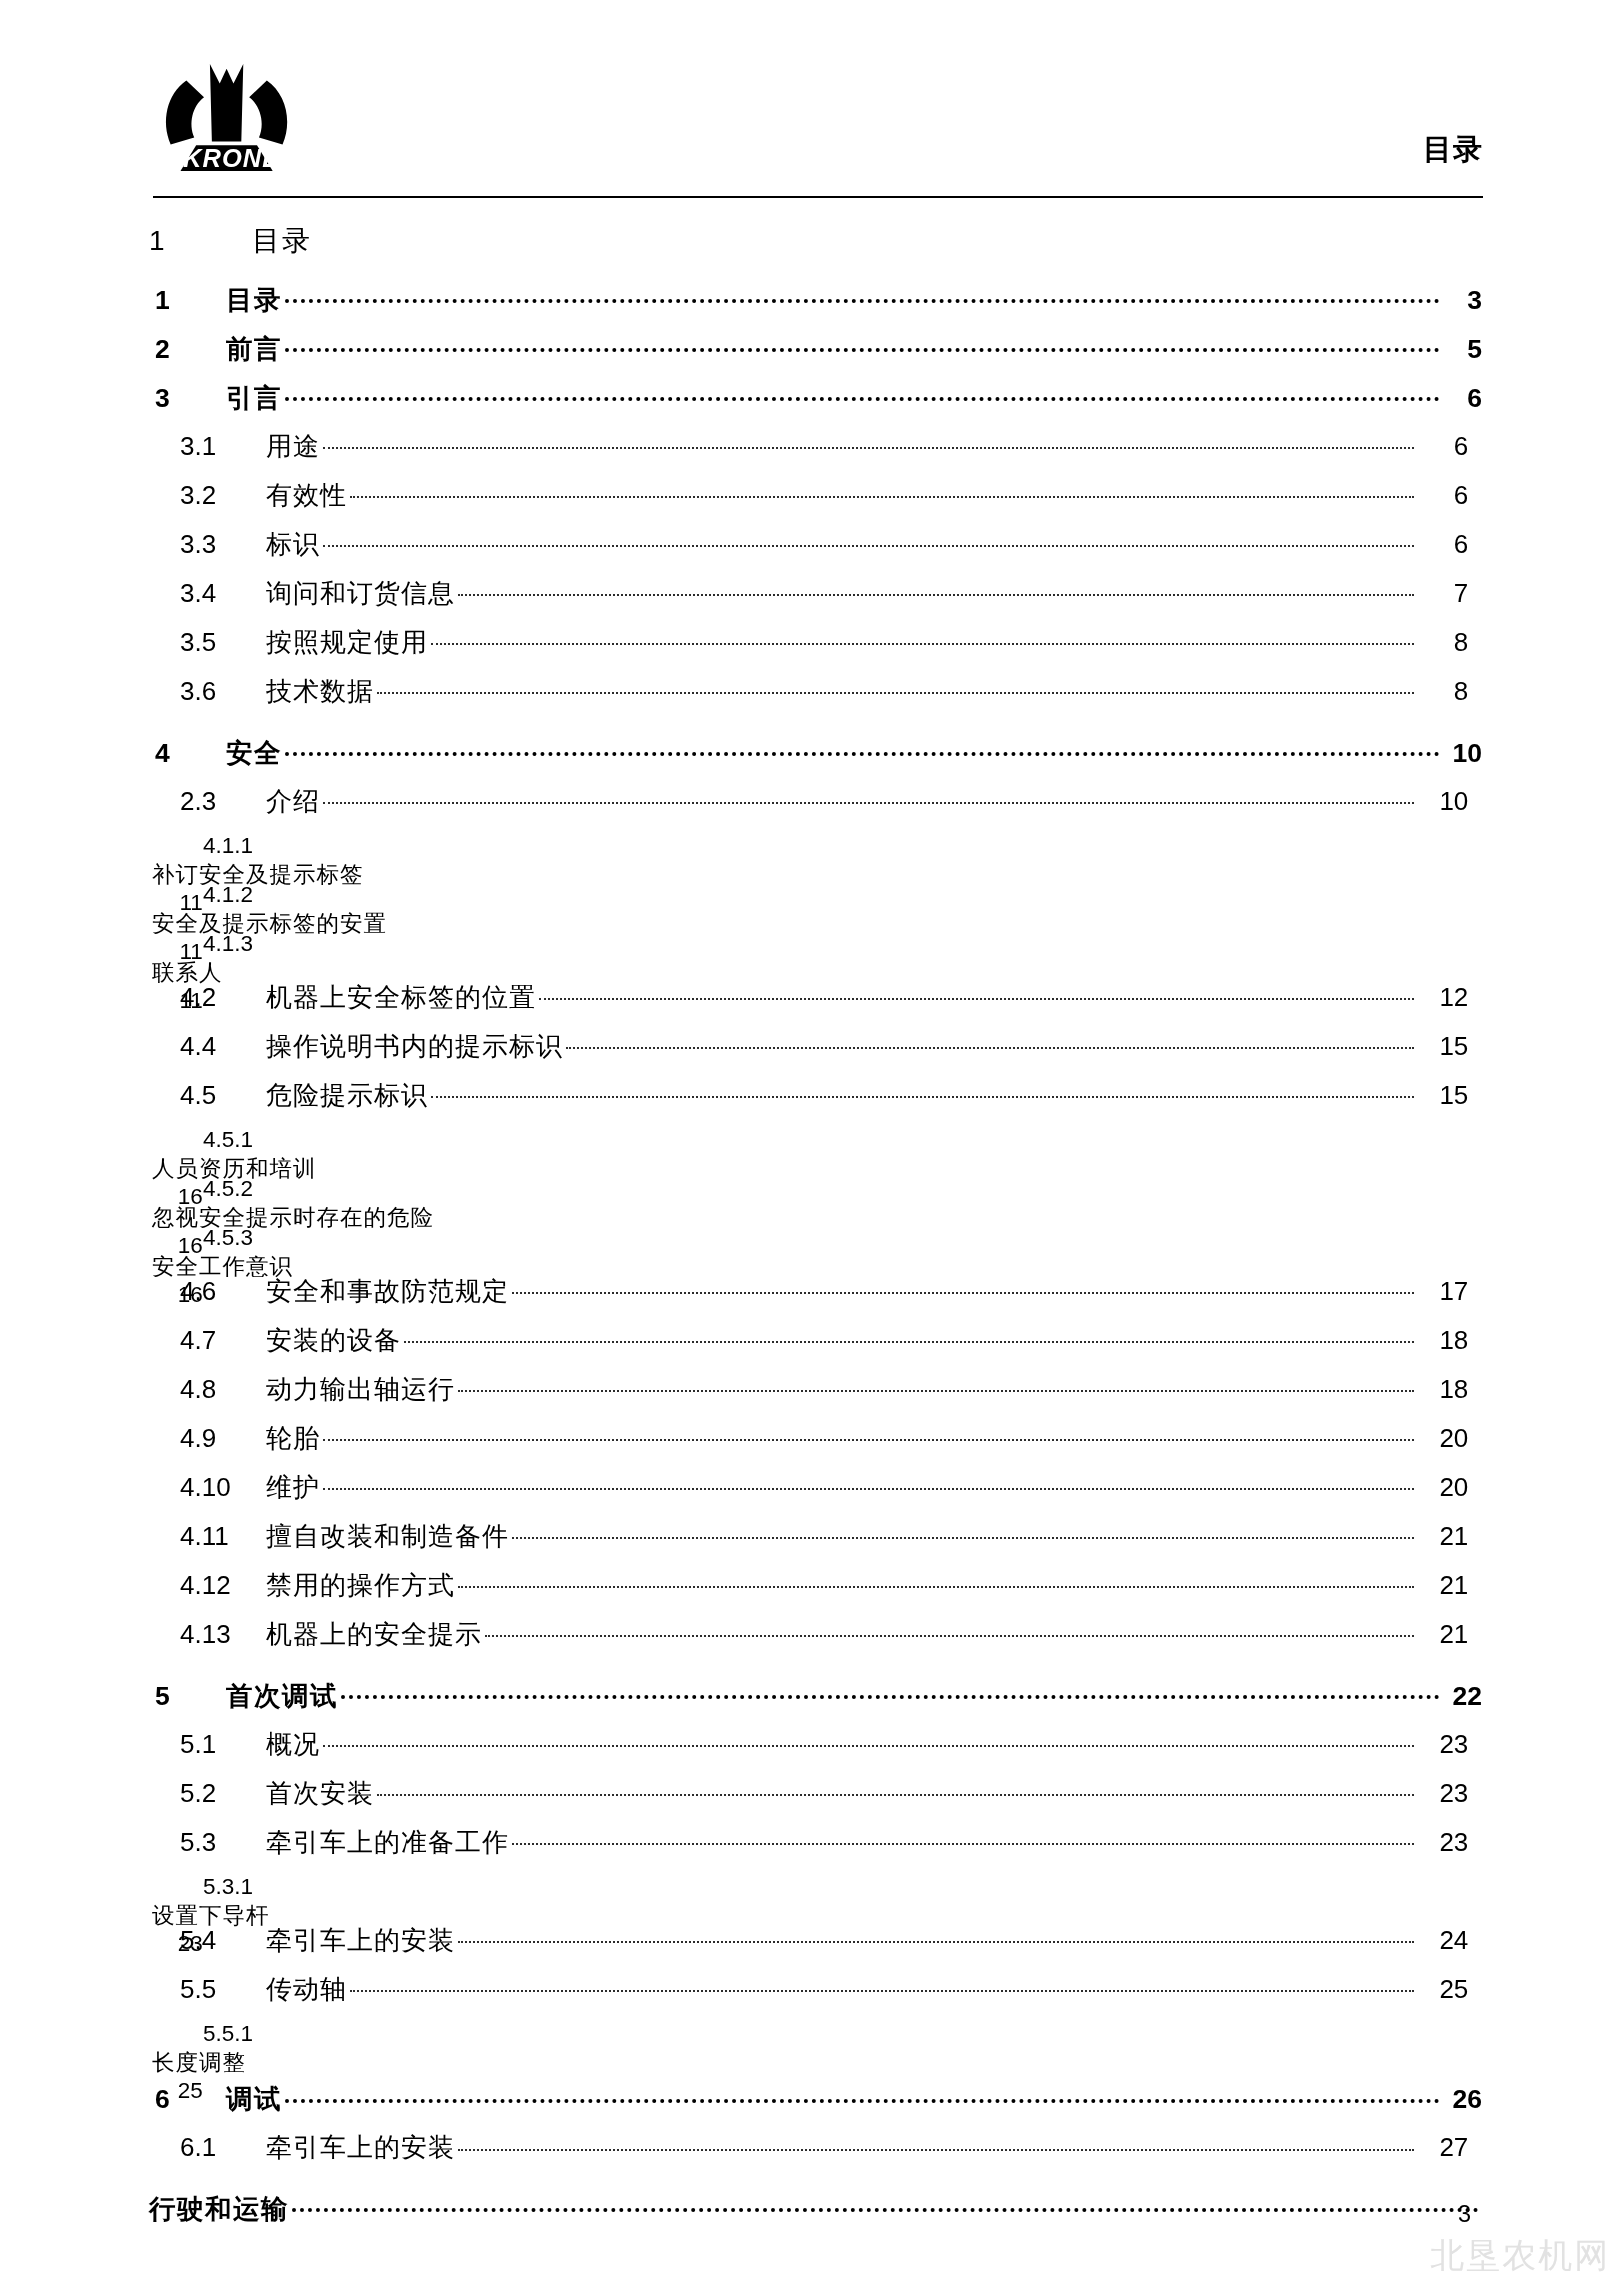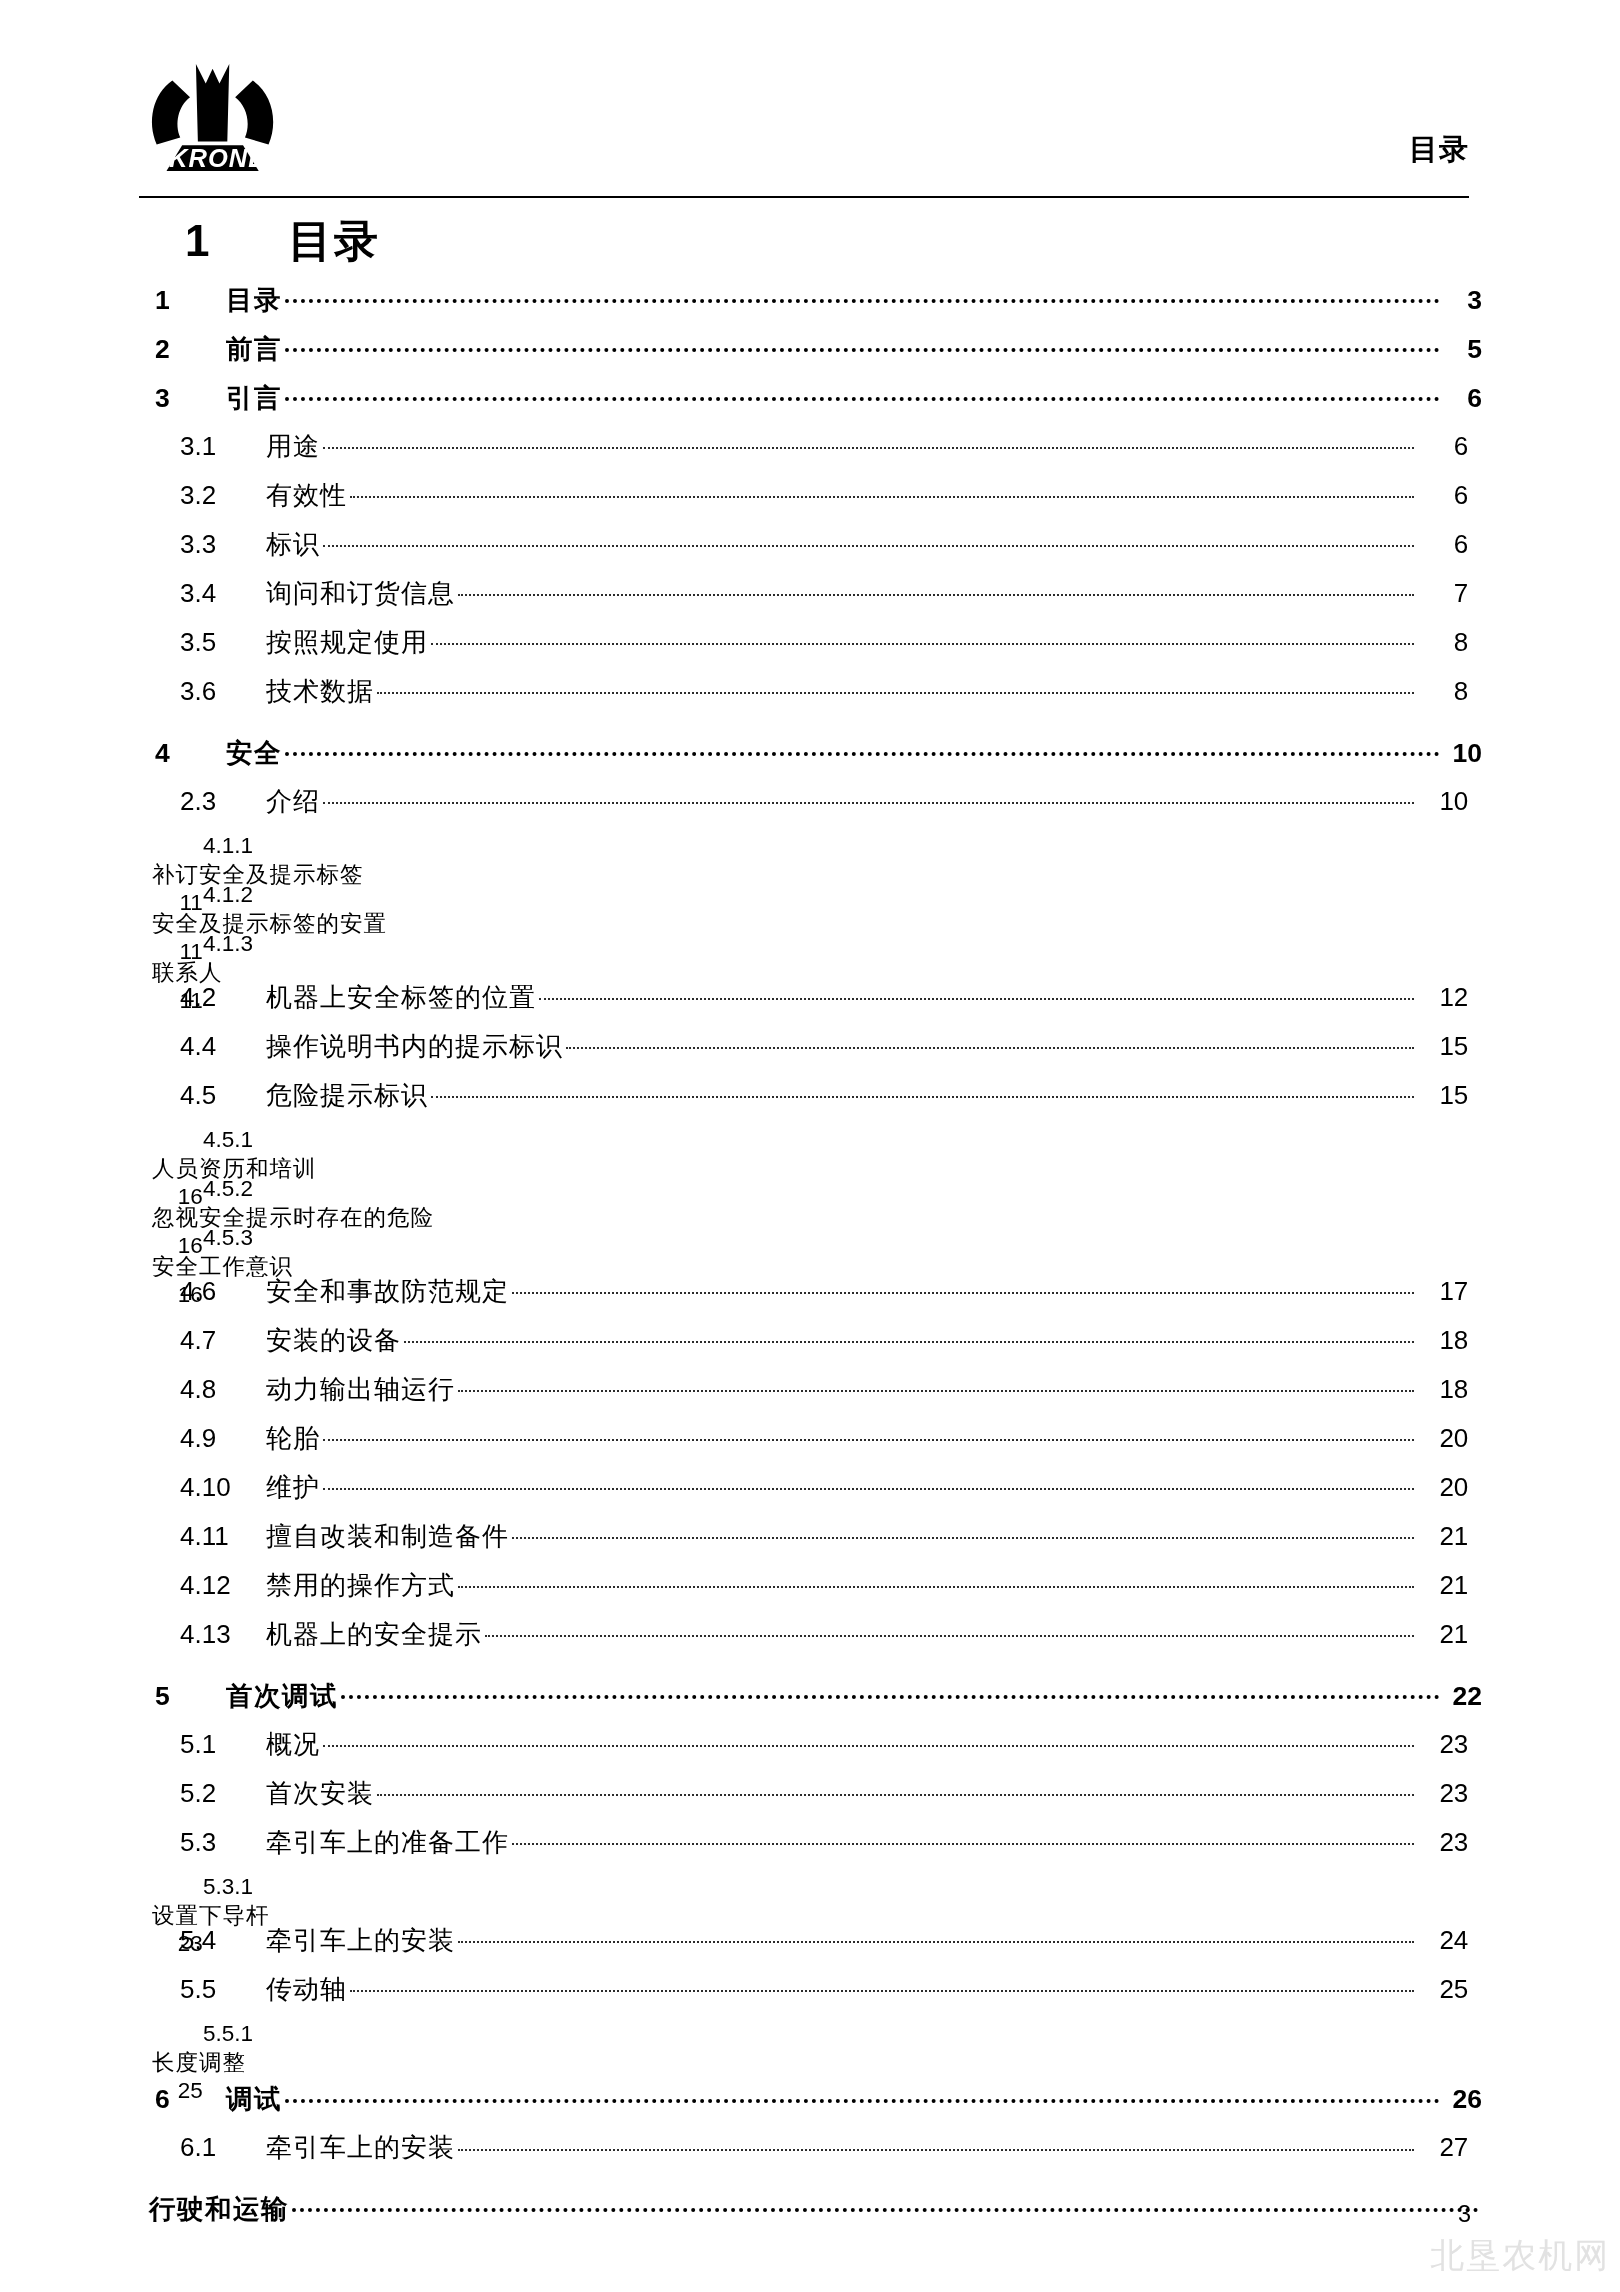--- a/index.html
+++ b/index.html
@@ -16,21 +16,21 @@
     width: 1620px;
     height: 2293px;
     background: #ffffff;
     overflow: hidden;
     box-sizing: border-box;
   }
 
   
   .header {
     position: absolute;
-    left: 139px;
+    left: 153px;
     top: 51px;
     width: 1330px;
     height: 147px;
   }
   .logo {
     position: absolute;
     left: 0px;
     top: 0px;
     width: 157px;
     height: 123px;
@@ -56,25 +56,24 @@
     border-top: 2.9px solid #000000;
   }
 
   
   .doc-title {
     position: absolute;
     left: 149px;
     top: 218px;
     width: 1333px;
     height: 45px;
-    font-size: 44px;
-    font-weight: bold;
+    font-size: 28px;
+    font-weight: normal;
     line-height: 45px;
     white-space: nowrap;
-    margin-left: 36px;
   }
   .doc-title .dt-num {
     display: inline-block;
     width: 103px;
   }
   .doc-title .dt-text {
     display: inline-block;
     letter-spacing: 2px;
   }
 

